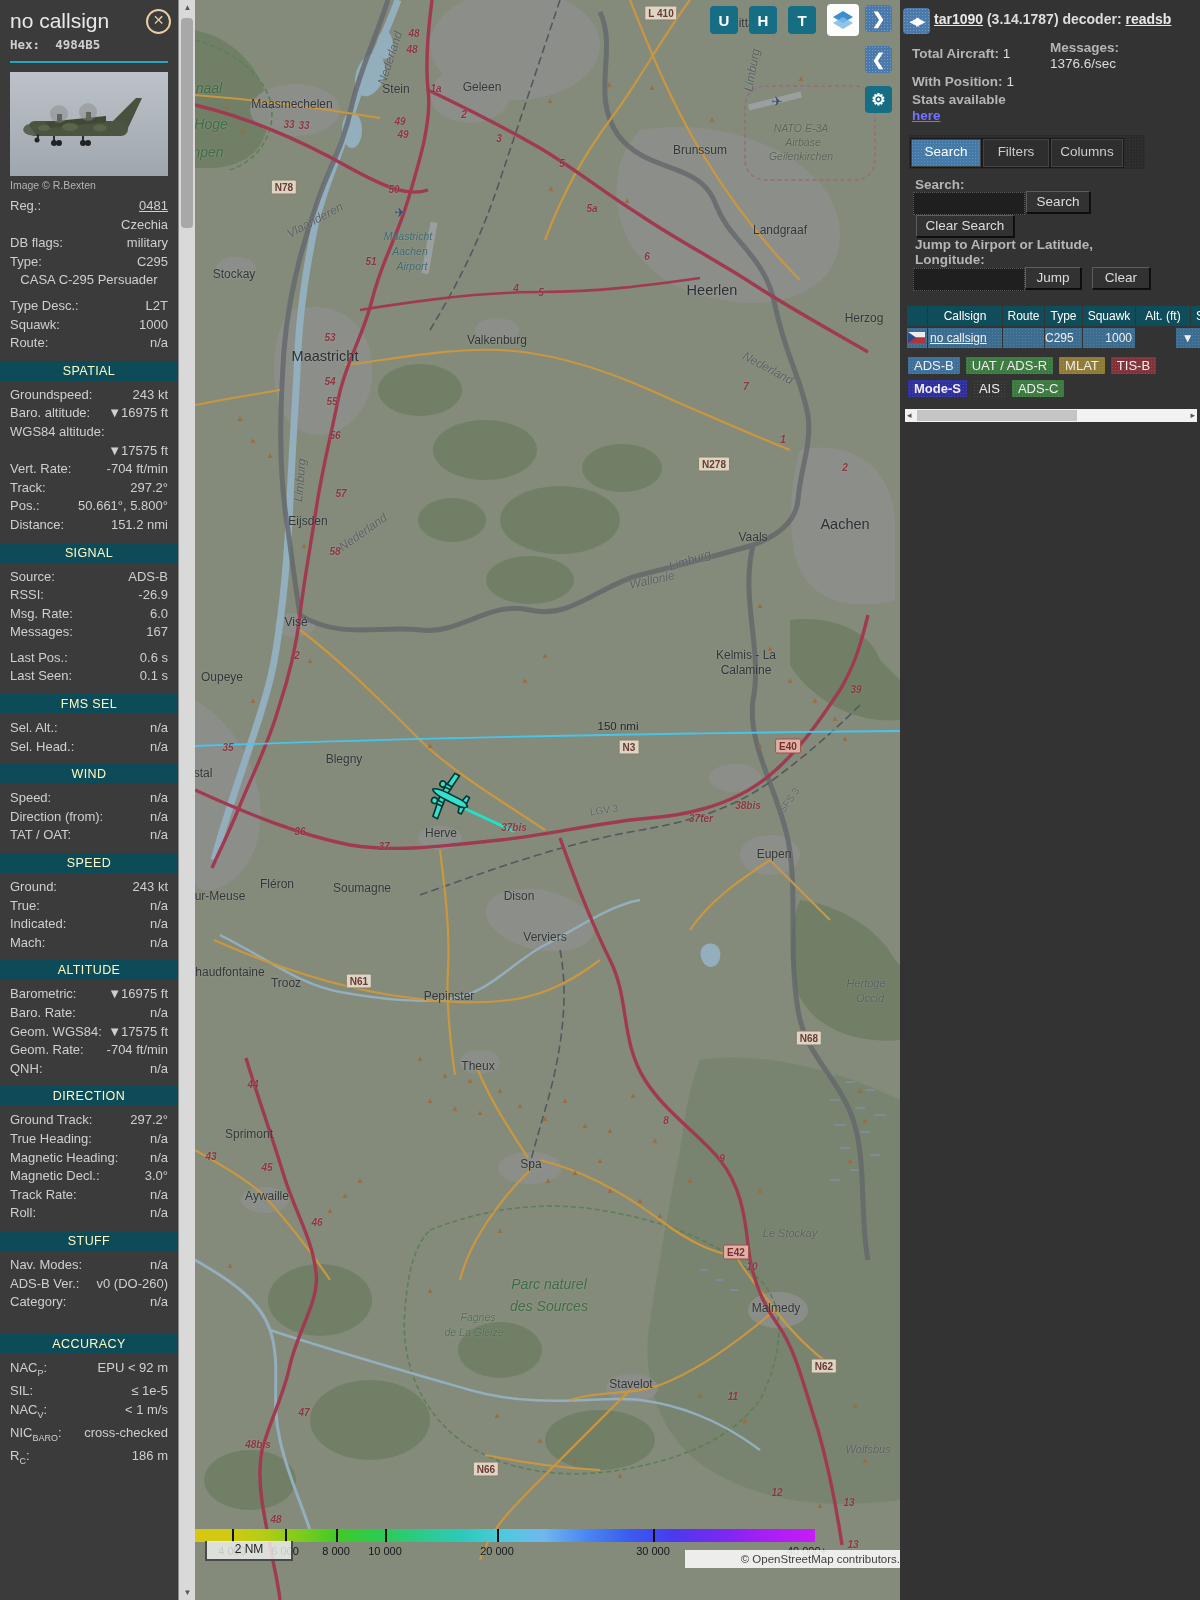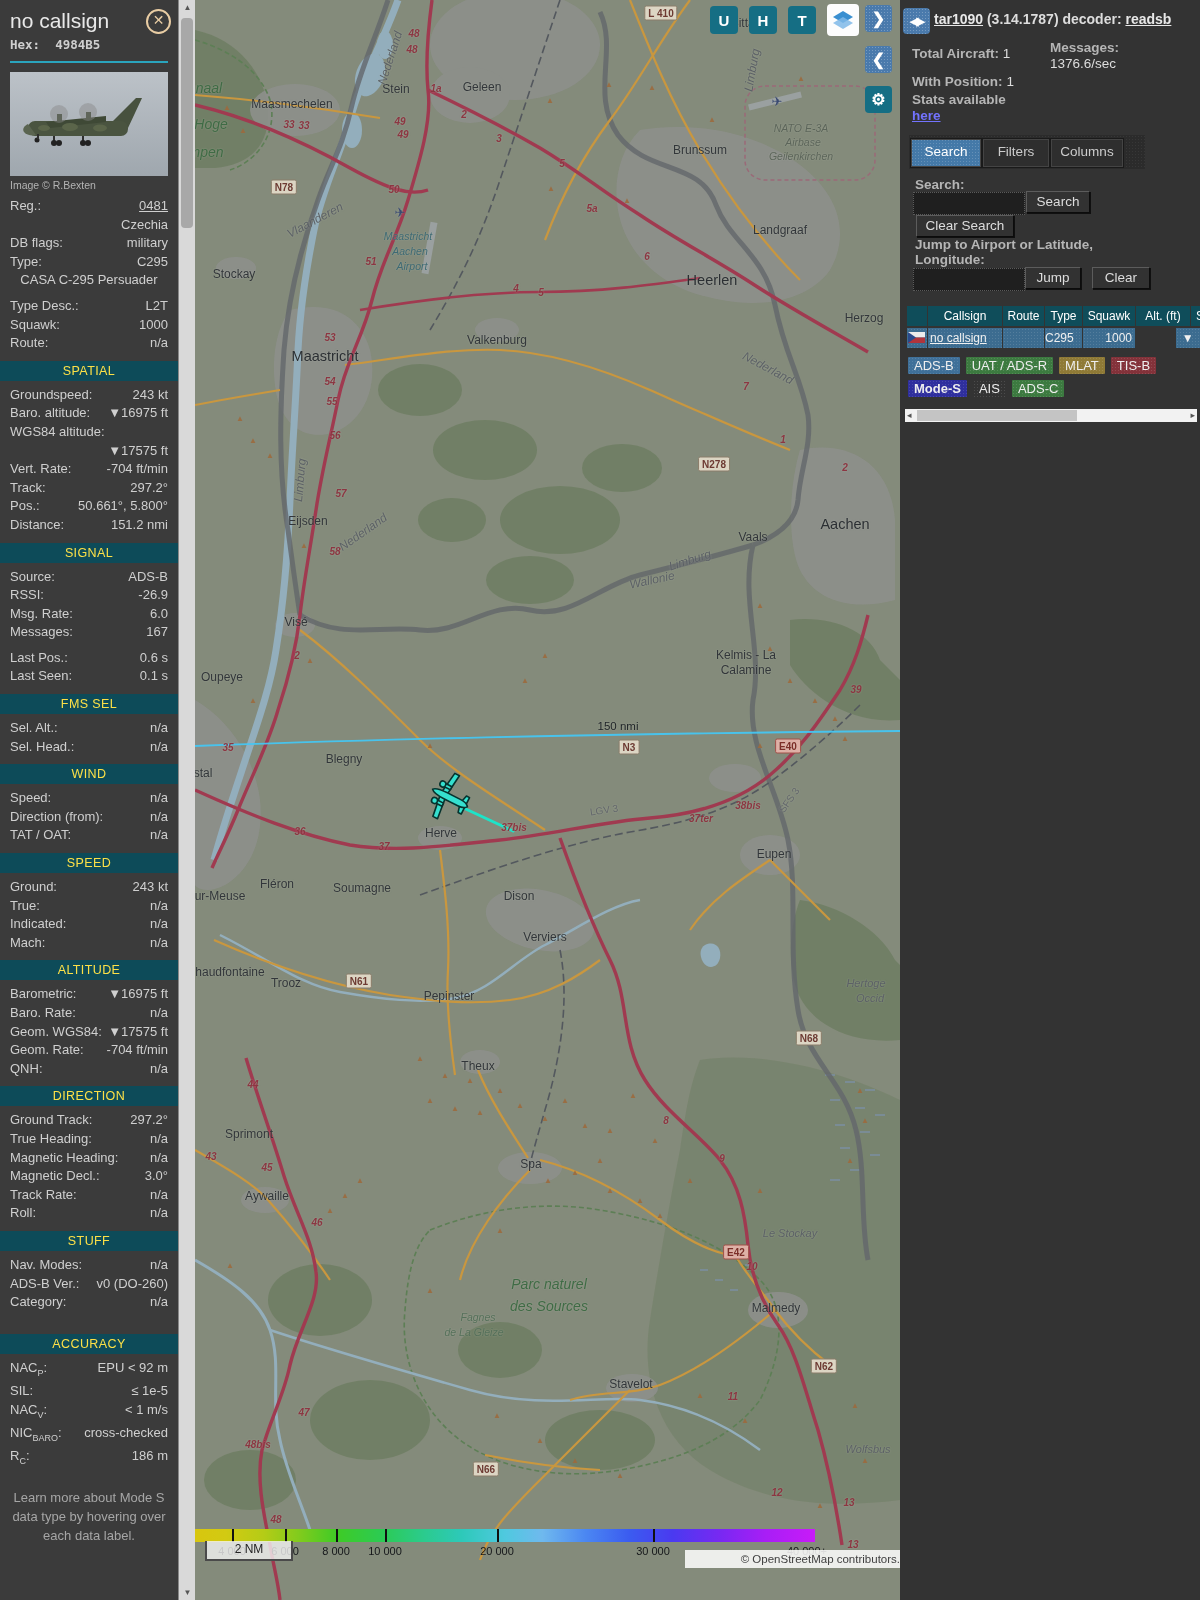--- a/index.html
+++ b/index.html
@@ -10,21 +10,21 @@
   #sidebar{position:absolute;left:0;top:0;width:178px;height:1600px;background:#3b3b3b;
            color:#d2d2d2;overflow:hidden;}
   .sb-inner{padding:4px 10px 0 10px;}
   .sb-title{font-size:21px;color:#e8e8e8;line-height:30px;margin-top:2px;}
   .sb-hex{font-family:"DejaVu Sans Mono",monospace;font-weight:bold;font-size:12.5px;color:#cfcfcf;margin-top:1px;}
   .sb-close{position:absolute;right:7px;top:9px;width:21px;height:21px;border:2px solid #e9cda4;
             border-radius:50%;color:#e9cda4;text-align:center;line-height:19px;font-size:14px;cursor:pointer;}
   .teal-hr{height:2px;background:#2aa4bd;border:none;margin:9px 0 9px 0;}
   .photo{width:158px;height:104px;background:#b7bdc3;}
   .credit{font-size:10.5px;color:#b3b3b3;margin:3px 0 6px 0;}
-  .sec-bar{background:#0d4b59;color:#fde047;text-align:center;font-size:12.5px;letter-spacing:.4px;
+  .sec-bar{background:#0d4b59;color:#fef9c3;text-align:center;font-size:12.5px;letter-spacing:.4px;
            height:20px;line-height:20px;margin:8px -10px 5px -10px;}
   .sb-row{display:flex;justify-content:space-between;font-size:13px;line-height:18.6px;color:#cfcfcf;}
   .sb-row .lab{white-space:nowrap;}
   .sb-row .val{white-space:nowrap;text-align:right;flex:1;margin-left:4px;}
   .sb-row .val.link{text-decoration:underline;cursor:pointer;}
   .sb-row.center{justify-content:center;text-align:center;}
   .sb-row sub{font-size:9px;}
   .sb-footer{margin-top:18px;text-align:center;font-size:13px;line-height:19px;color:#a6a6a6;}
 
   
@@ -356,21 +356,20 @@
           </div>
           <div class="sb-row">
             <span class="lab">NIC<sub>BARO</sub>:</span>
             <span class="val">cross-checked</span>
           </div>
           <div class="sb-row">
             <span class="lab">R<sub>C</sub>:</span>
             <span class="val">186 m</span>
           </div>
         </div>
-      <div class="sb-footer">Learn more about Mode S data type by hovering over each data label.</div>
     </div>
   </aside>
 
   <div id="sb-scroll">
     <div class="arrow" style="top:3px">▲</div>
     <div class="thumb"></div>
     <div class="arrow" style="bottom:3px">▼</div>
   </div>
 
   <div id="map">
@@ -505,21 +504,21 @@
       </g>
     </svg>
 
     <div id="map-labels">
         <span class="ml ml-town" style="left: 553px; top: 23px;">Sittard</span>
         <span class="ml ml-town" style="left: 201px; top: 89px;">Stein</span>
         <span class="ml ml-town" style="left: 287px; top: 87px;">Geleen</span>
         <span class="ml ml-town" style="left: 97px; top: 104px;">Maasmechelen</span>
         <span class="ml ml-town" style="left: 505px; top: 150px;">Brunssum</span>
         <span class="ml ml-town" style="left: 585px; top: 230px;">Landgraaf</span>
-        <span class="ml ml-city" style="left: 517px; top: 280px;">Heerlen</span>
+        <span class="ml ml-city" style="left: 517px; top: 290px;">Heerlen</span>
         <span class="ml ml-town" style="left: 39px; top: 274px;">Stockay</span>
         <span class="ml ml-city" style="left: 130px; top: 356px;">Maastricht</span>
         <span class="ml ml-town" style="left: 302px; top: 340px;">Valkenburg</span>
         <span class="ml ml-town" style="left: 113px; top: 521px;">Eijsden</span>
         <span class="ml ml-city" style="left: 650px; top: 524px;">Aachen</span>
         <span class="ml ml-town" style="left: 558px; top: 537px;">Vaals</span>
         <span class="ml ml-town" style="left: 101px; top: 622px;">Visé</span>
         <span class="ml ml-town" style="left: 551px; top: 655px;">Kelmis - La</span>
         <span class="ml ml-town" style="left: 551px; top: 670px;">Calamine</span>
         <span class="ml ml-town" style="left: 27px; top: 677px;">Oupeye</span>

